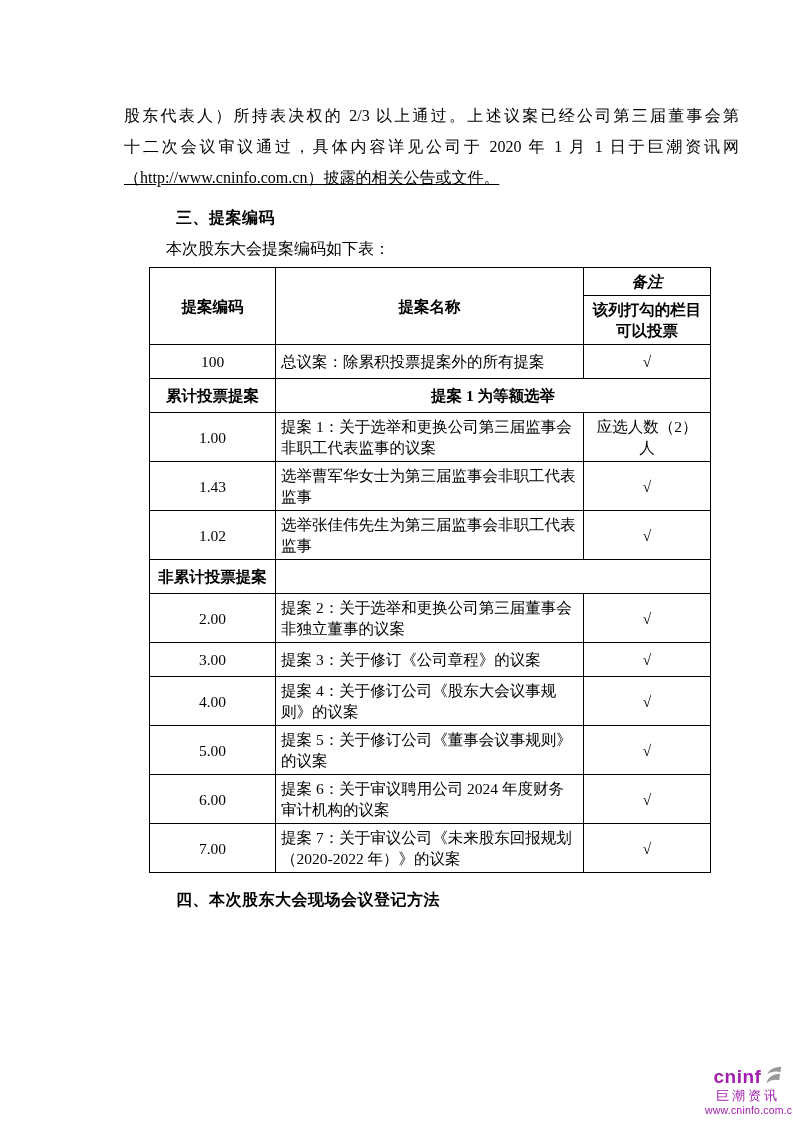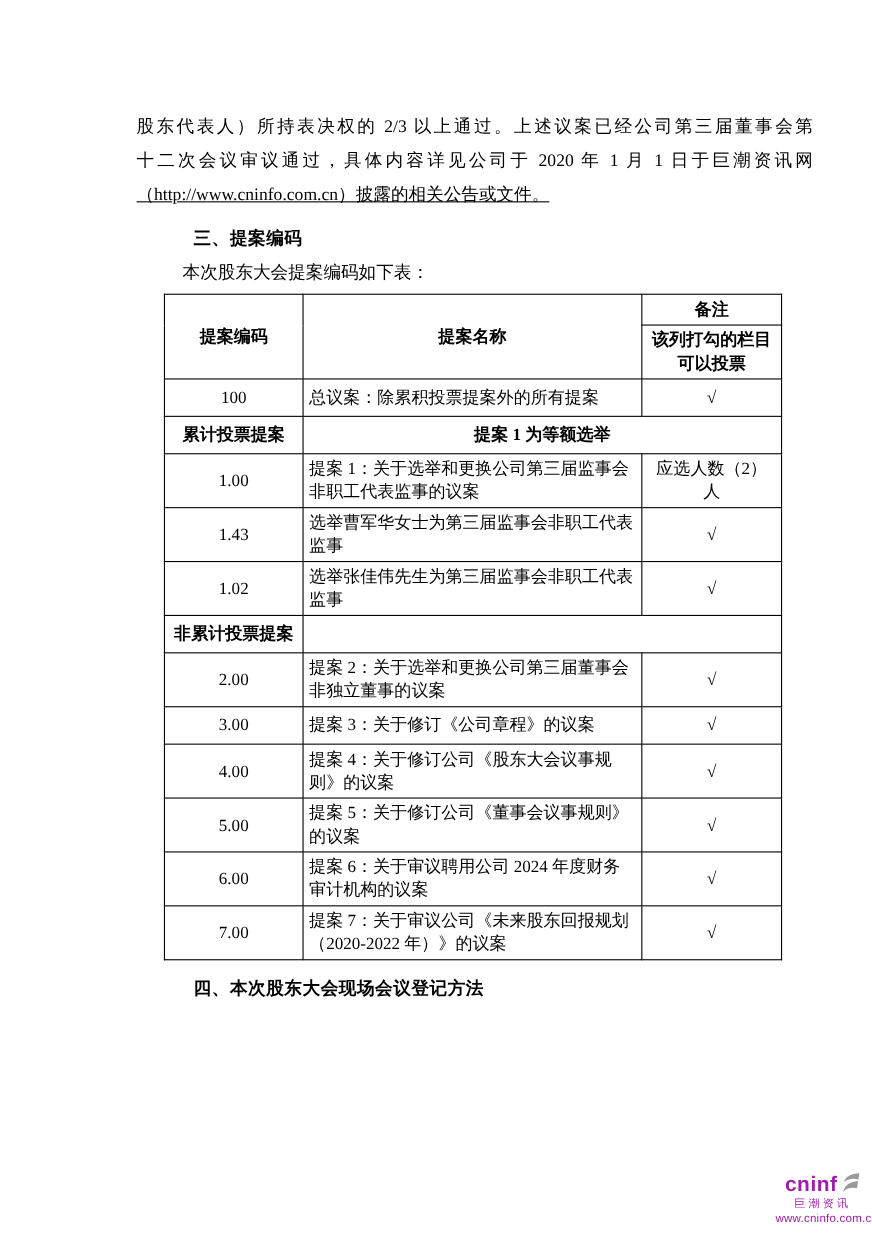--- a/index.html
+++ b/index.html
@@ -49,21 +49,21 @@
   table.proposal col.c1 { width: 126px; }
   table.proposal col.c2 { width: 308px; }
   table.proposal col.c3 { width: 127px; }
   table.proposal th, table.proposal td {
     border: 1px solid #000000;
     line-height: 21px;
     padding: 3px 5px;
     vertical-align: middle;
   }
   table.proposal th { font-weight: 700; text-align: center; }
-  th.remark-top { height: 21px; padding: 1px 4px; }
+  th.remark-top { height: 21px; padding: 1px 4px; font-style: italic; }
   th.head-tall { height: 40px; }
   td.code   { text-align: center; height: 34px; }
   td.name   { text-align: left; padding-left: 11px; height: 34px; }
   td.remark { text-align: center; height: 34px; }
   tr.group td { font-weight: 700; }
   tr.group td.gname { text-align: center; }
 
   
   .reg-item { text-indent: 42px; text-align: justify; }
 
@@ -83,21 +83,21 @@
     font-weight: 700;
     font-size: 19px;
     letter-spacing: 0.5px;
     display: inline-flex;
     align-items: center;
     gap: 1px;
   }
   .cninfo-logo .swirl { display: inline-block; margin-left: 1px; }
   .cninfo-logo .brand {
     font-family: "Liberation Sans", "DejaVu Sans", sans-serif;
-    font-size: 10px;
+    font-size: 13px;
     letter-spacing: 3px;
     margin-top: 2px;
   }
   .cninfo-logo .url {
     font-family: "Liberation Sans", "DejaVu Sans", sans-serif;
     font-size: 10.5px;
     letter-spacing: 0.2px;
     margin-top: 3px;
     white-space: nowrap;
   }

